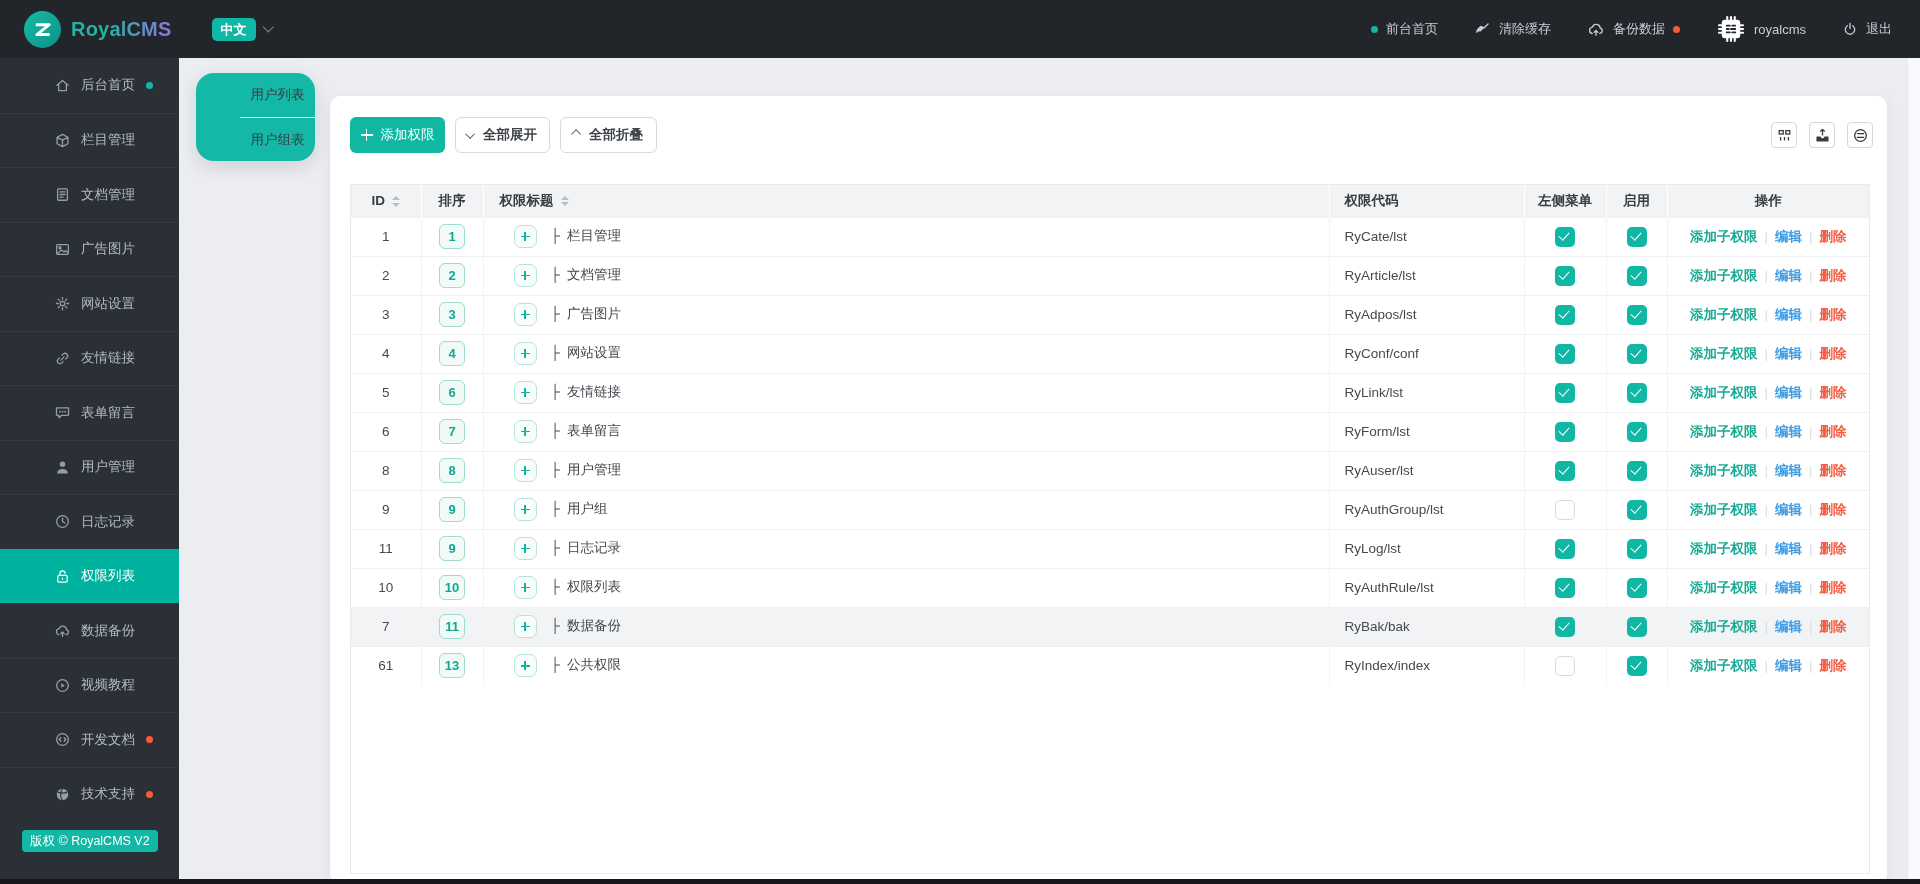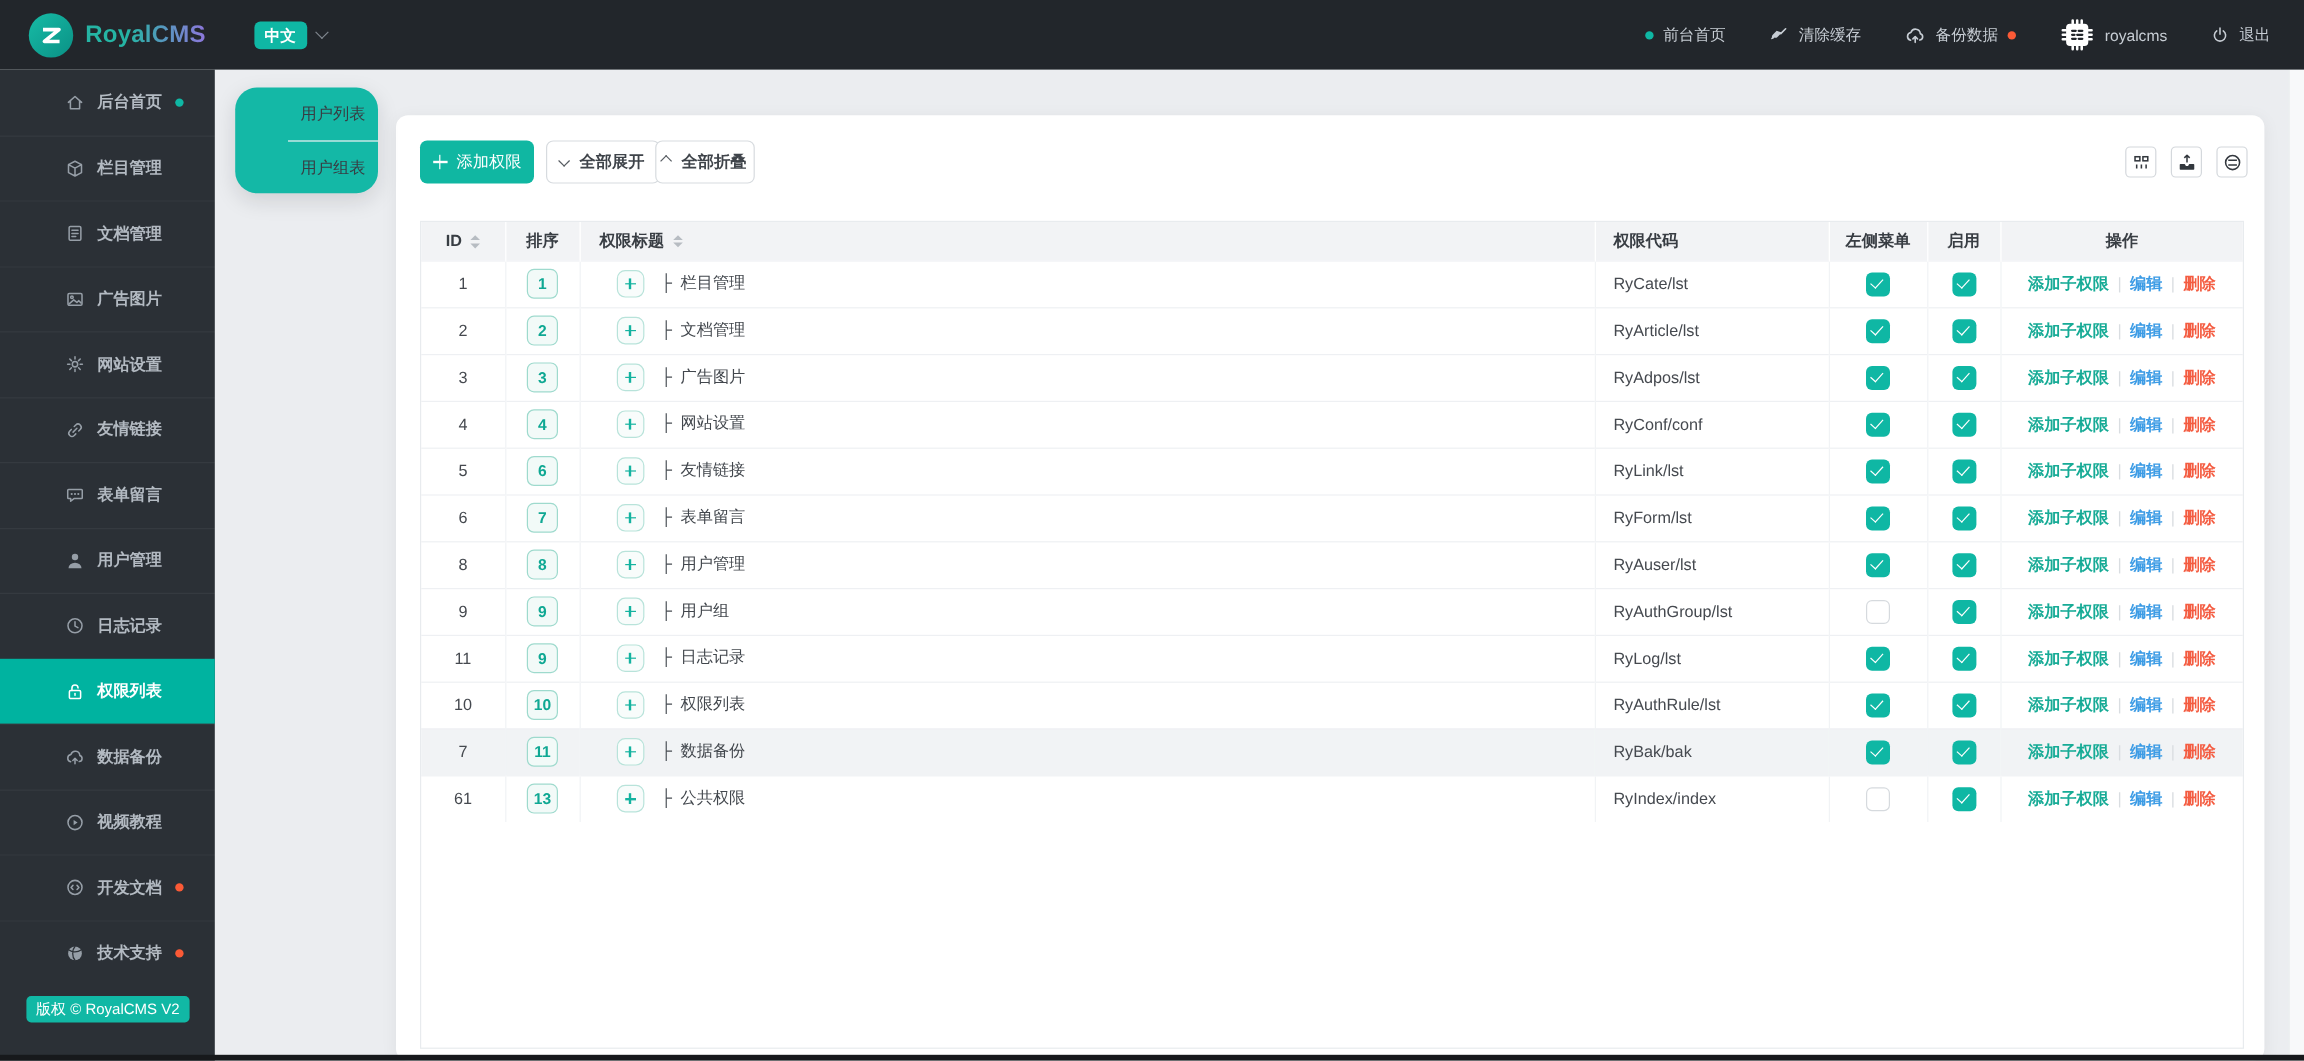--- a/index.html
+++ b/index.html
@@ -30,21 +30,21 @@
   .nav-right { margin-left:auto; display:flex; align-items:center; gap:36px;
     margin-right:28px; color:#c7cdd4; font-size:13px; }
   .nav-item { display:flex; align-items:center; gap:8px; cursor:default; }
   .dot { width:7px; height:7px; border-radius:50%; display:inline-block; }
   .nav-item svg { display:block; }
   
   .sidebar { position:absolute; top:58px; left:0; width:179px; height:826px;
     background:#2b3036; z-index:20; }
   .side-item { height:54.5px; display:flex; align-items:center; padding-left:54px;
     color:#b3bac2; font-size:13.5px; border-top:1px solid rgba(255,255,255,.05);
-    position:relative;font-weight:bold; }
+    position:relative; }
   .side-item:first-child { border-top:none; }
   .side-icon { width:17px; height:17px; margin-right:10px; color:#969ea7;
     display:inline-flex; align-items:center; justify-content:center; }
   .side-item.active { background:#00b3a0; color:#fff; border-top-color:transparent; }
   .side-item.active .side-icon { color:#fff; }
   .side-dot { width:7px; height:7px; border-radius:50%; margin-left:11px; }
   .version-badge { position:absolute; left:22px; top:772px; height:22px;
     line-height:22px; padding:0 8px; background:#11b8a5; color:#fff;
     font-size:12.5px; border-radius:4px; }
   
@@ -57,21 +57,21 @@
   
   .card { position:absolute; left:330px; top:72px; width:1557px; height:788px;
     background:#fff; border-radius:10px; box-shadow:0 3px 14px rgba(31,35,41,.06);margin-top:24px; }
   .toolbar { position:absolute; left:20px; top:21px; right:14px; height:36px; }
   .btn { display:flex; align-items:center; justify-content:center; gap:8px;
     height:36px; border-radius:6px; font-size:13.5px; position:absolute; top:0;
     cursor:pointer; }
   .btn-add { left:0; width:95px; background:#10b7a2; border:none; color:#fff; }
   .btn-ghost { background:#fff; border:1px solid #d7dbdf; color:#3f444a;font-weight:bold; }
   .btn-expand { left:105px; width:95px; }
-  .btn-collapse { left:196px; width:83px; }
+  .btn-collapse { left:210px; width:97px; }
   .btn .bchev { width:7px; height:7px; border-left:1.5px solid #565b61;
     border-bottom:1.5px solid #565b61; display:inline-block; }
   .bchev.down { transform:rotate(-45deg) translateY(-2px); }
   .bchev.up { transform:rotate(135deg) translateY(2px); }
   .plus { position:relative; width:12px; height:12px; display:inline-block; }
   .plus::before { content:""; position:absolute; left:0; top:5.2px; width:12px;
     height:1.6px; background:currentColor; }
   .plus::after { content:""; position:absolute; left:5.2px; top:0; width:1.6px;
     height:12px; background:currentColor; }
   .tool-icons { position:absolute; right:0; top:5px; display:flex; gap:12px; }

